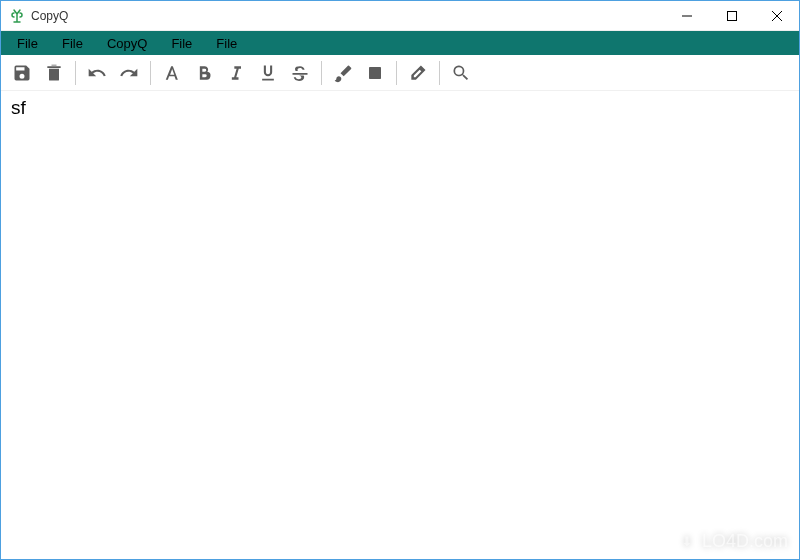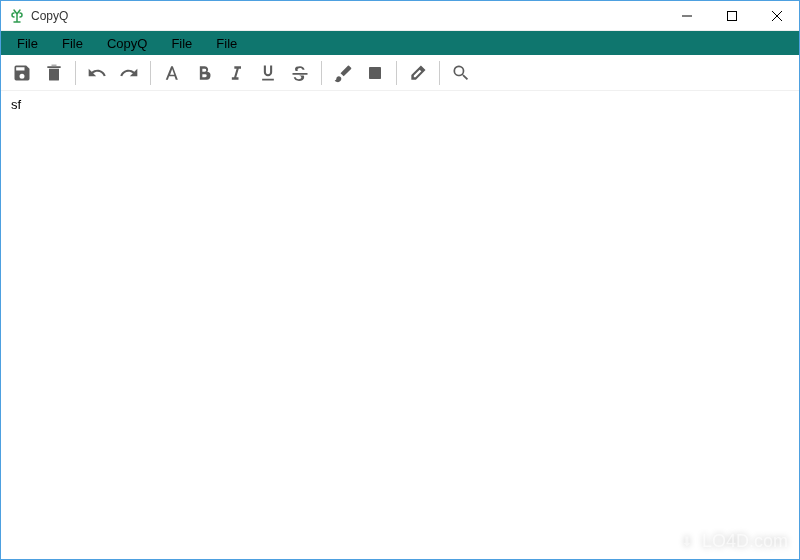--- a/index.html
+++ b/index.html
@@ -96,21 +96,21 @@
       width: 1px;
       height: 24px;
       background: #ccc;
       margin: 0 4px;
     }
     .content-area {
       flex: 1;
       padding: 6px 10px;
       background: #fff;
       color: #000;
-      font-size: 13px;
+      font-size: 19px;
       overflow: auto;
     }
     .watermark {
       position: absolute;
       bottom: 8px;
       right: 12px;
       font-size: 18px;
       font-weight: 300;
       color: rgba(255,255,255,0.65);
       display: flex;

